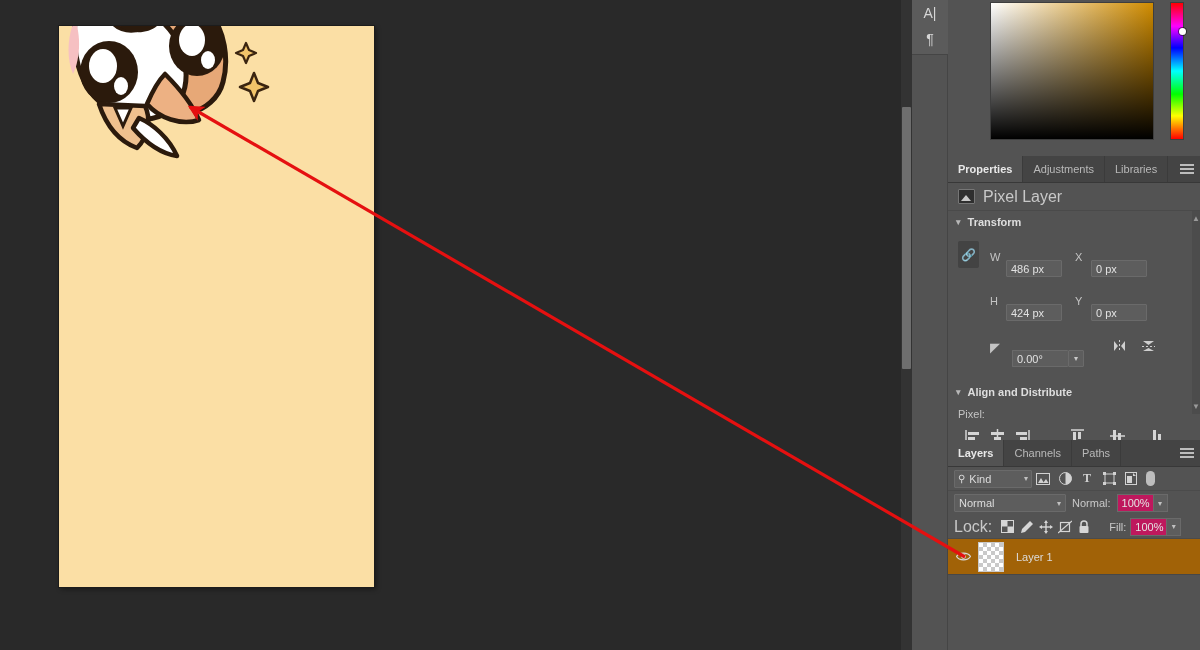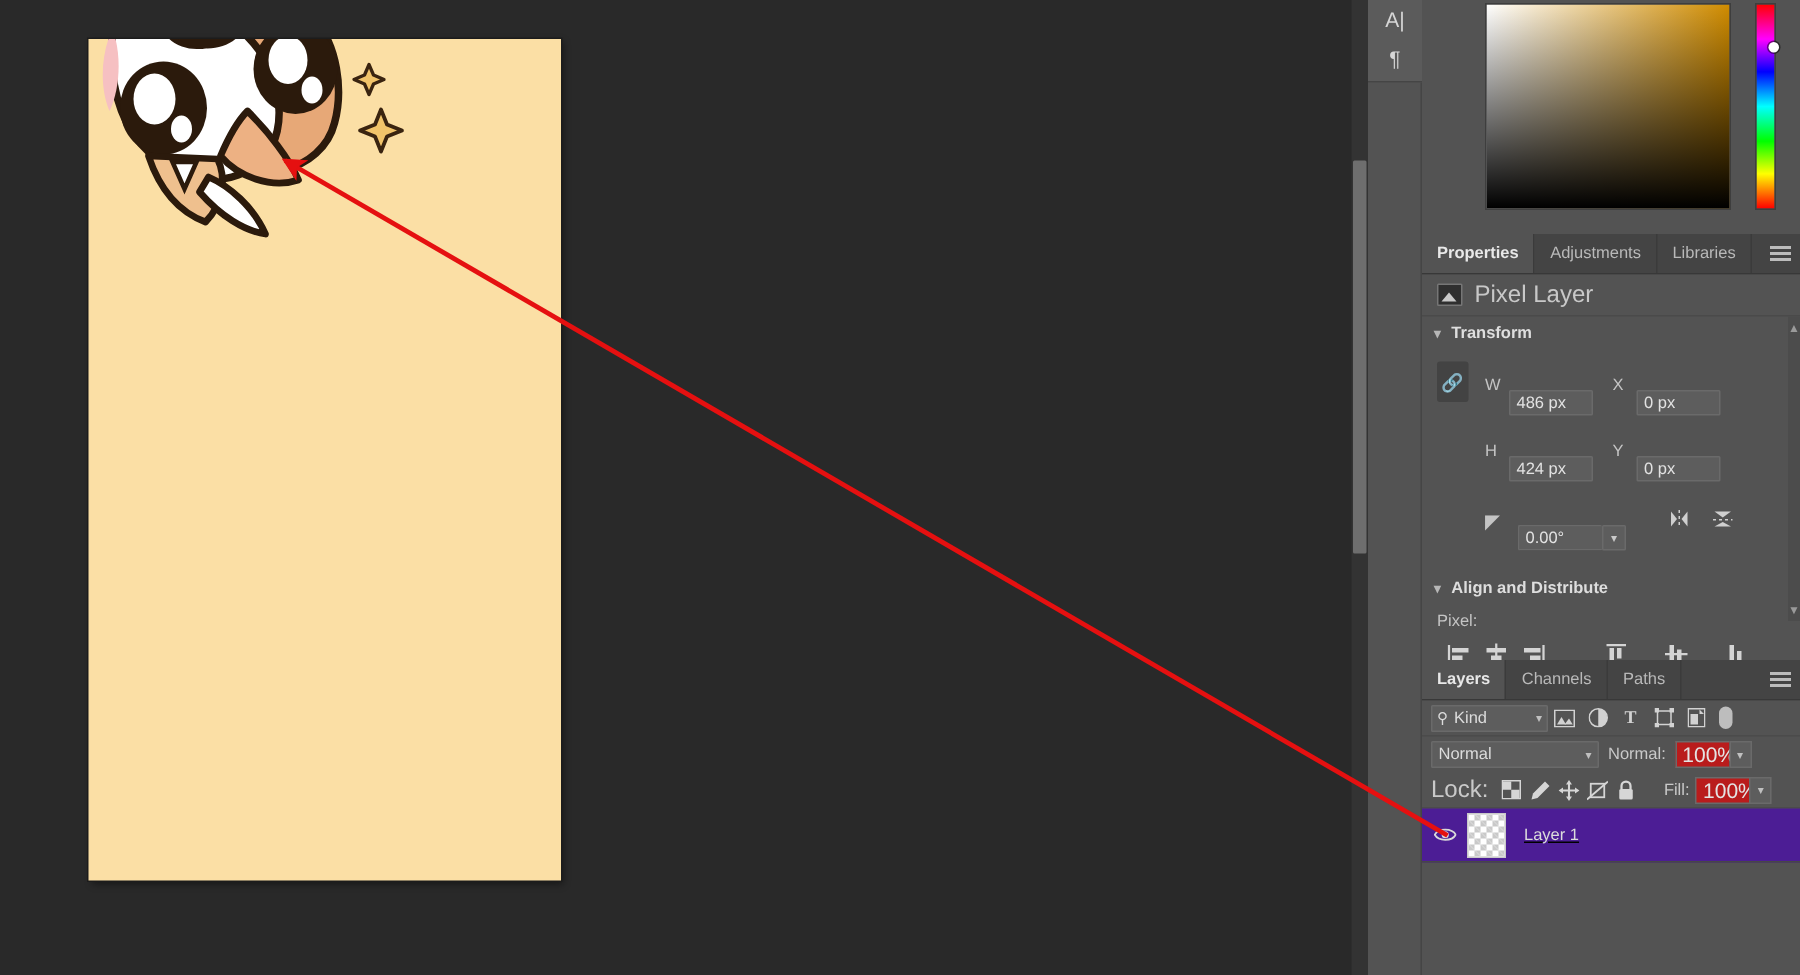--- a/index.html
+++ b/index.html
@@ -241,23 +241,23 @@
     border: 1px solid #6a6a6a; border-radius: 1px;
     display: flex; align-items: center; padding: 0 4px;
     font-size: 11px; color: #dcdcdc;
   }
   .blend-combo .kc-arrow { margin-left: auto; font-size: 8px; color: #c0c0c0; }
   .mini-label { font-size: 11px; color: #c9c9c9; }
   .val-combo {
     display: flex; align-items: stretch;
   }
   .val-fld {
-    width: 36px; height: 18px; background: #b91c1c;
+    width: 36px; height: 18px; background: #be185d;
     border: 1px solid #6a6a6a; border-right: none;
-    color: #e4e4e4; font-size: 14px;
+    color: #e4e4e4; font-size: 11px;
     display: flex; align-items: center; padding-left: 4px;
   }
   .val-arrow {
     width: 15px; height: 18px; background: #5d5d5d;
     border: 1px solid #6a6a6a; color: #c0c0c0; font-size: 8px;
     display: flex; align-items: center; justify-content: center;
   }
 
   .lock-row {
     height: 24px; display: flex; align-items: center; gap: 0;
@@ -268,21 +268,21 @@
     width: 19px; height: 20px; display: flex;
     align-items: center; justify-content: center;
     color: #d6d6d6; font-size: 12px;
   }
 
   .layer-row {
     height: 36px; display: flex; align-items: center;
     border-bottom: 1px solid #474747;
     padding-left: 4px;
   }
-  .layer-row.selected { background: #4c1d95; text-decoration: underline; }
+  .layer-row.selected { background: #a16207; }
   .eye {
     width: 22px; display: flex; align-items: center; justify-content: center;
     color: #d9d9d9; font-size: 12px;
   }
   .thumb {
     width: 26px; height: 30px; border: 1px solid #c9c9c9;
     margin-left: 4px; position: relative; background: #fff;
   }
   .thumb.checker {
     background-image:

